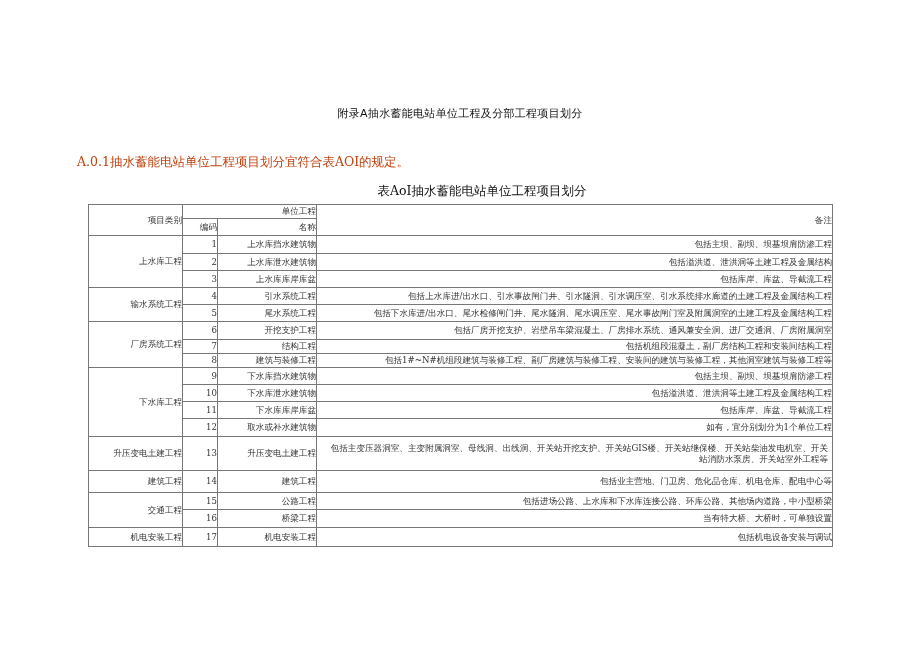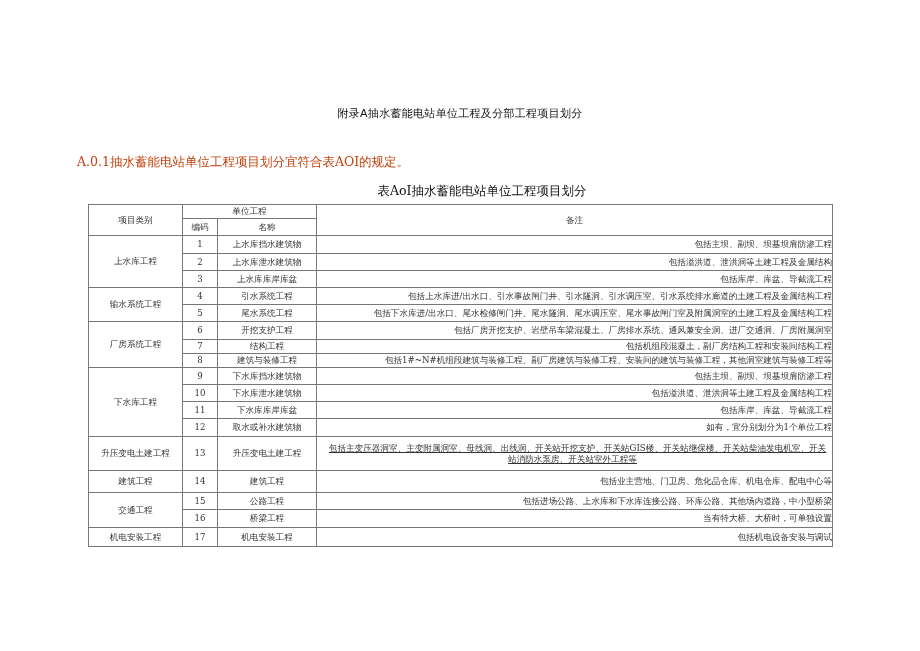--- a/index.html
+++ b/index.html
@@ -19,23 +19,23 @@
     position: absolute; left: 0; width: 920px; top: 183px; text-align: center;
     font-size: 12.5px; color: #111; margin-left: 22px;
   }
   table.grid {
     position: absolute; left: 88px; top: 204px; width: 744px;
     border-collapse: collapse; table-layout: fixed; font-size: 8.6px; color: #333;
   }
   table.grid td, table.grid th {
     border: 1px solid #777; padding: 0; font-weight: normal; line-height: 1.25;
   }
-  .c { text-align: center; }
+  .c { text-align: right; }
   .rm { text-align: right; padding-left: 8px !important; }
-  .rm-wrap { text-align: center; padding: 2px 4px 2px 0 !important; text-indent: 10px; text-decoration: underline; }
+  .rm-wrap { text-align: right; padding: 2px 4px 2px 0 !important; text-indent: 10px; }
 </style>
 </head>
 <body>
 
 <div class="title">附录A抽水蓄能电站单位工程及分部工程项目划分</div>
 <div class="clause">A.0.1抽水蓄能电站单位工程项目划分宜符合表AOI的规定。</div>
 <div class="caption">表AoI抽水蓄能电站单位工程项目划分</div>
 
 <table class="grid">
   <colgroup>

